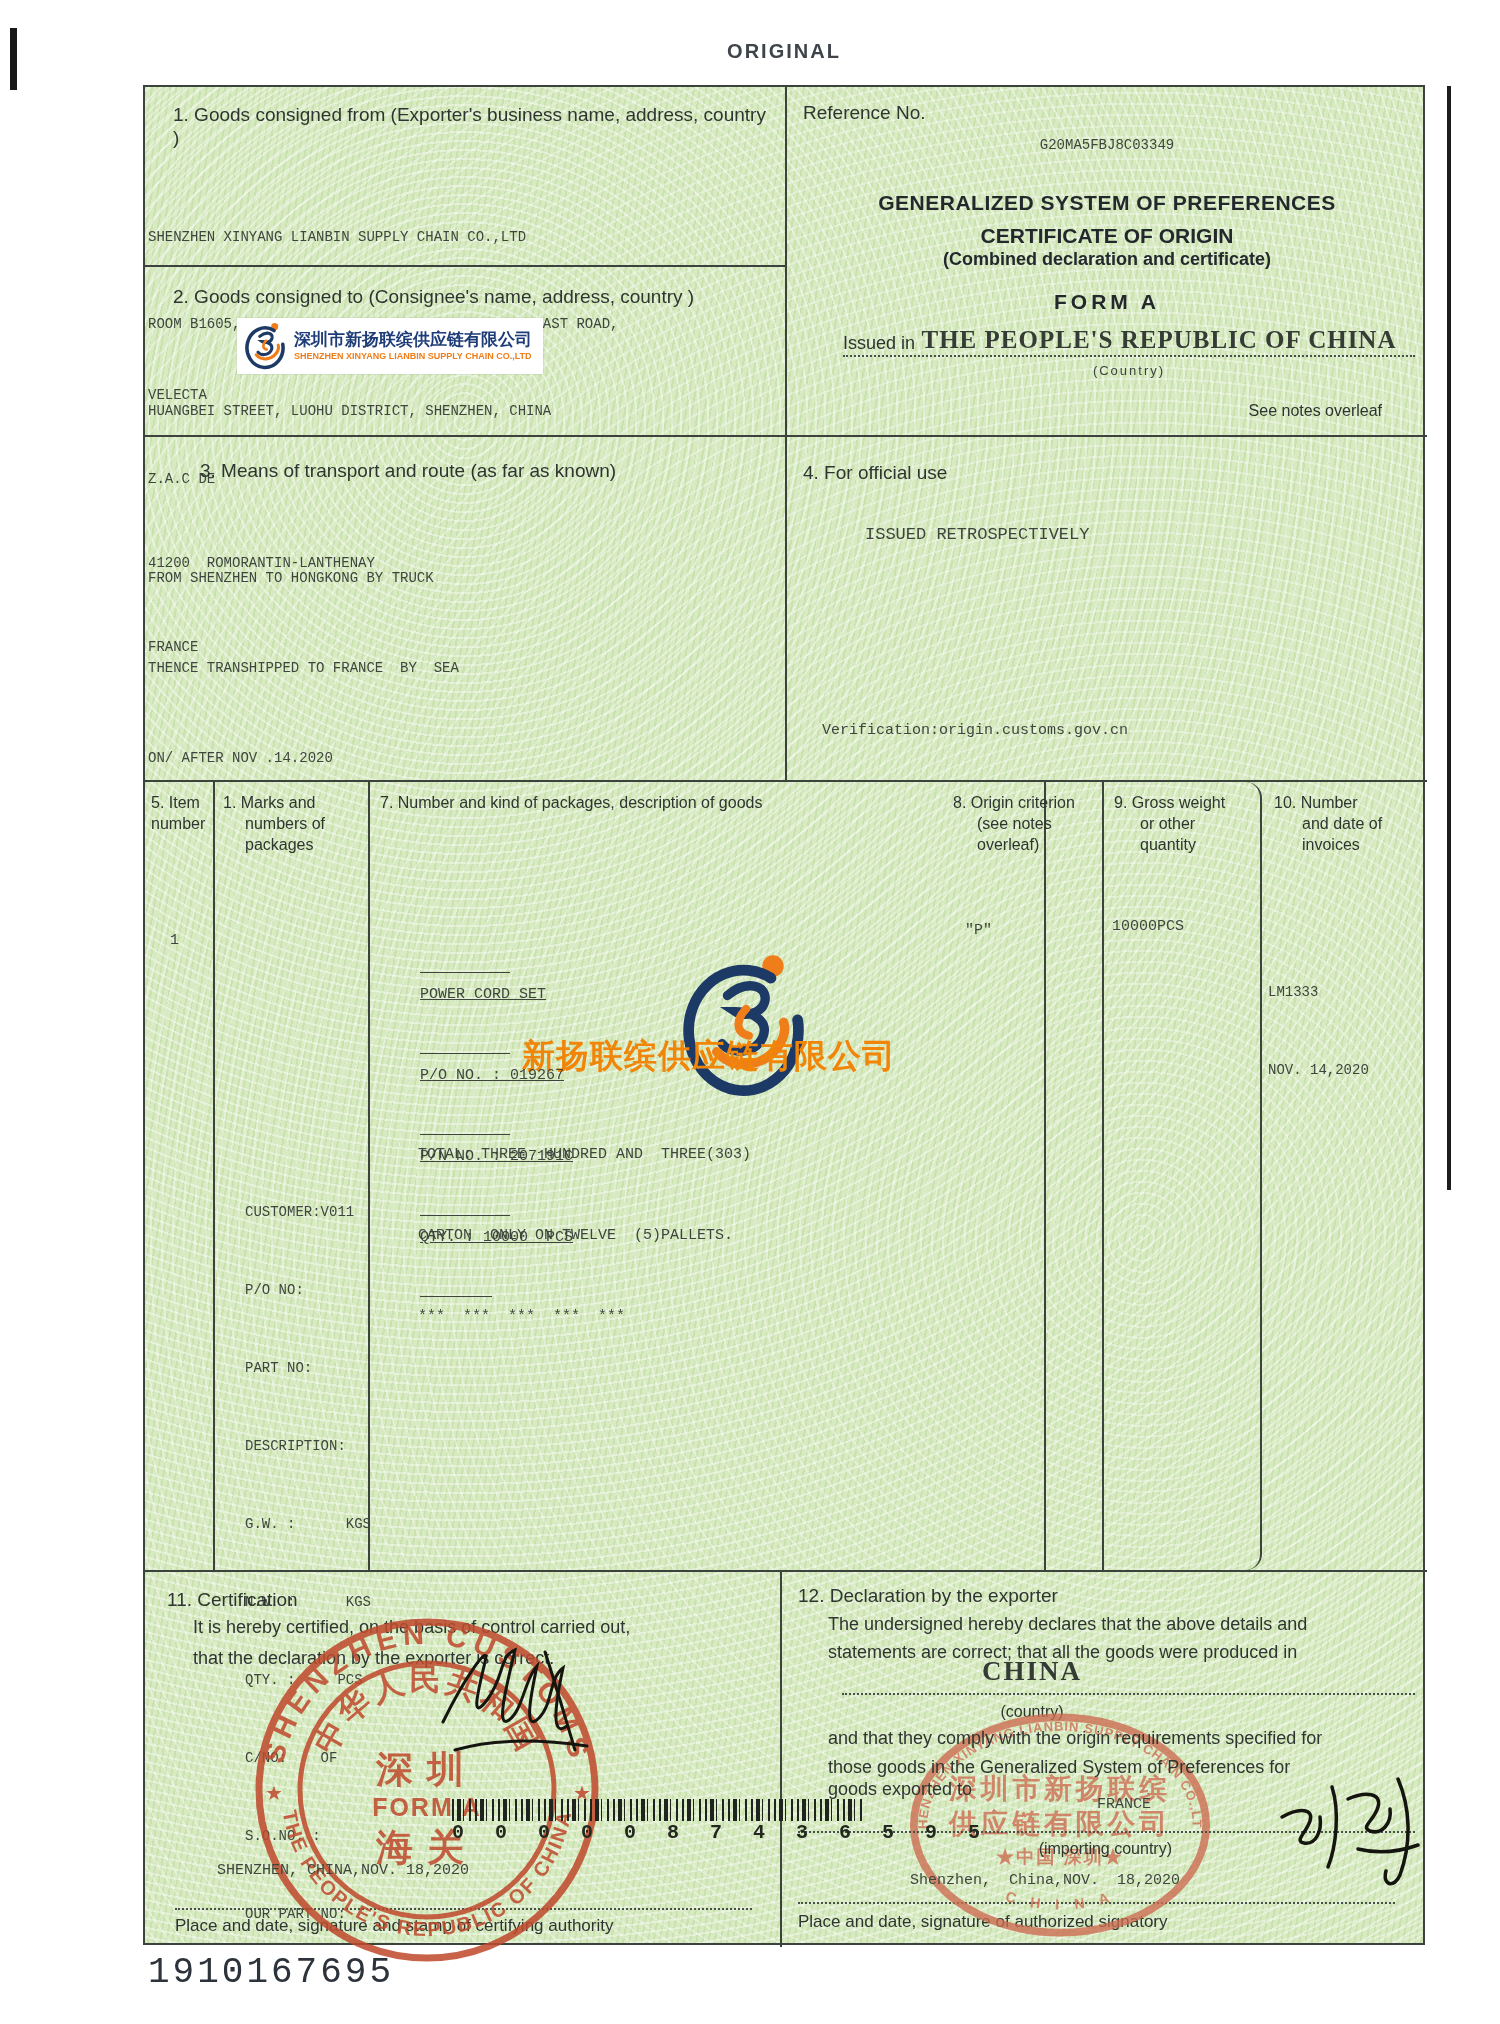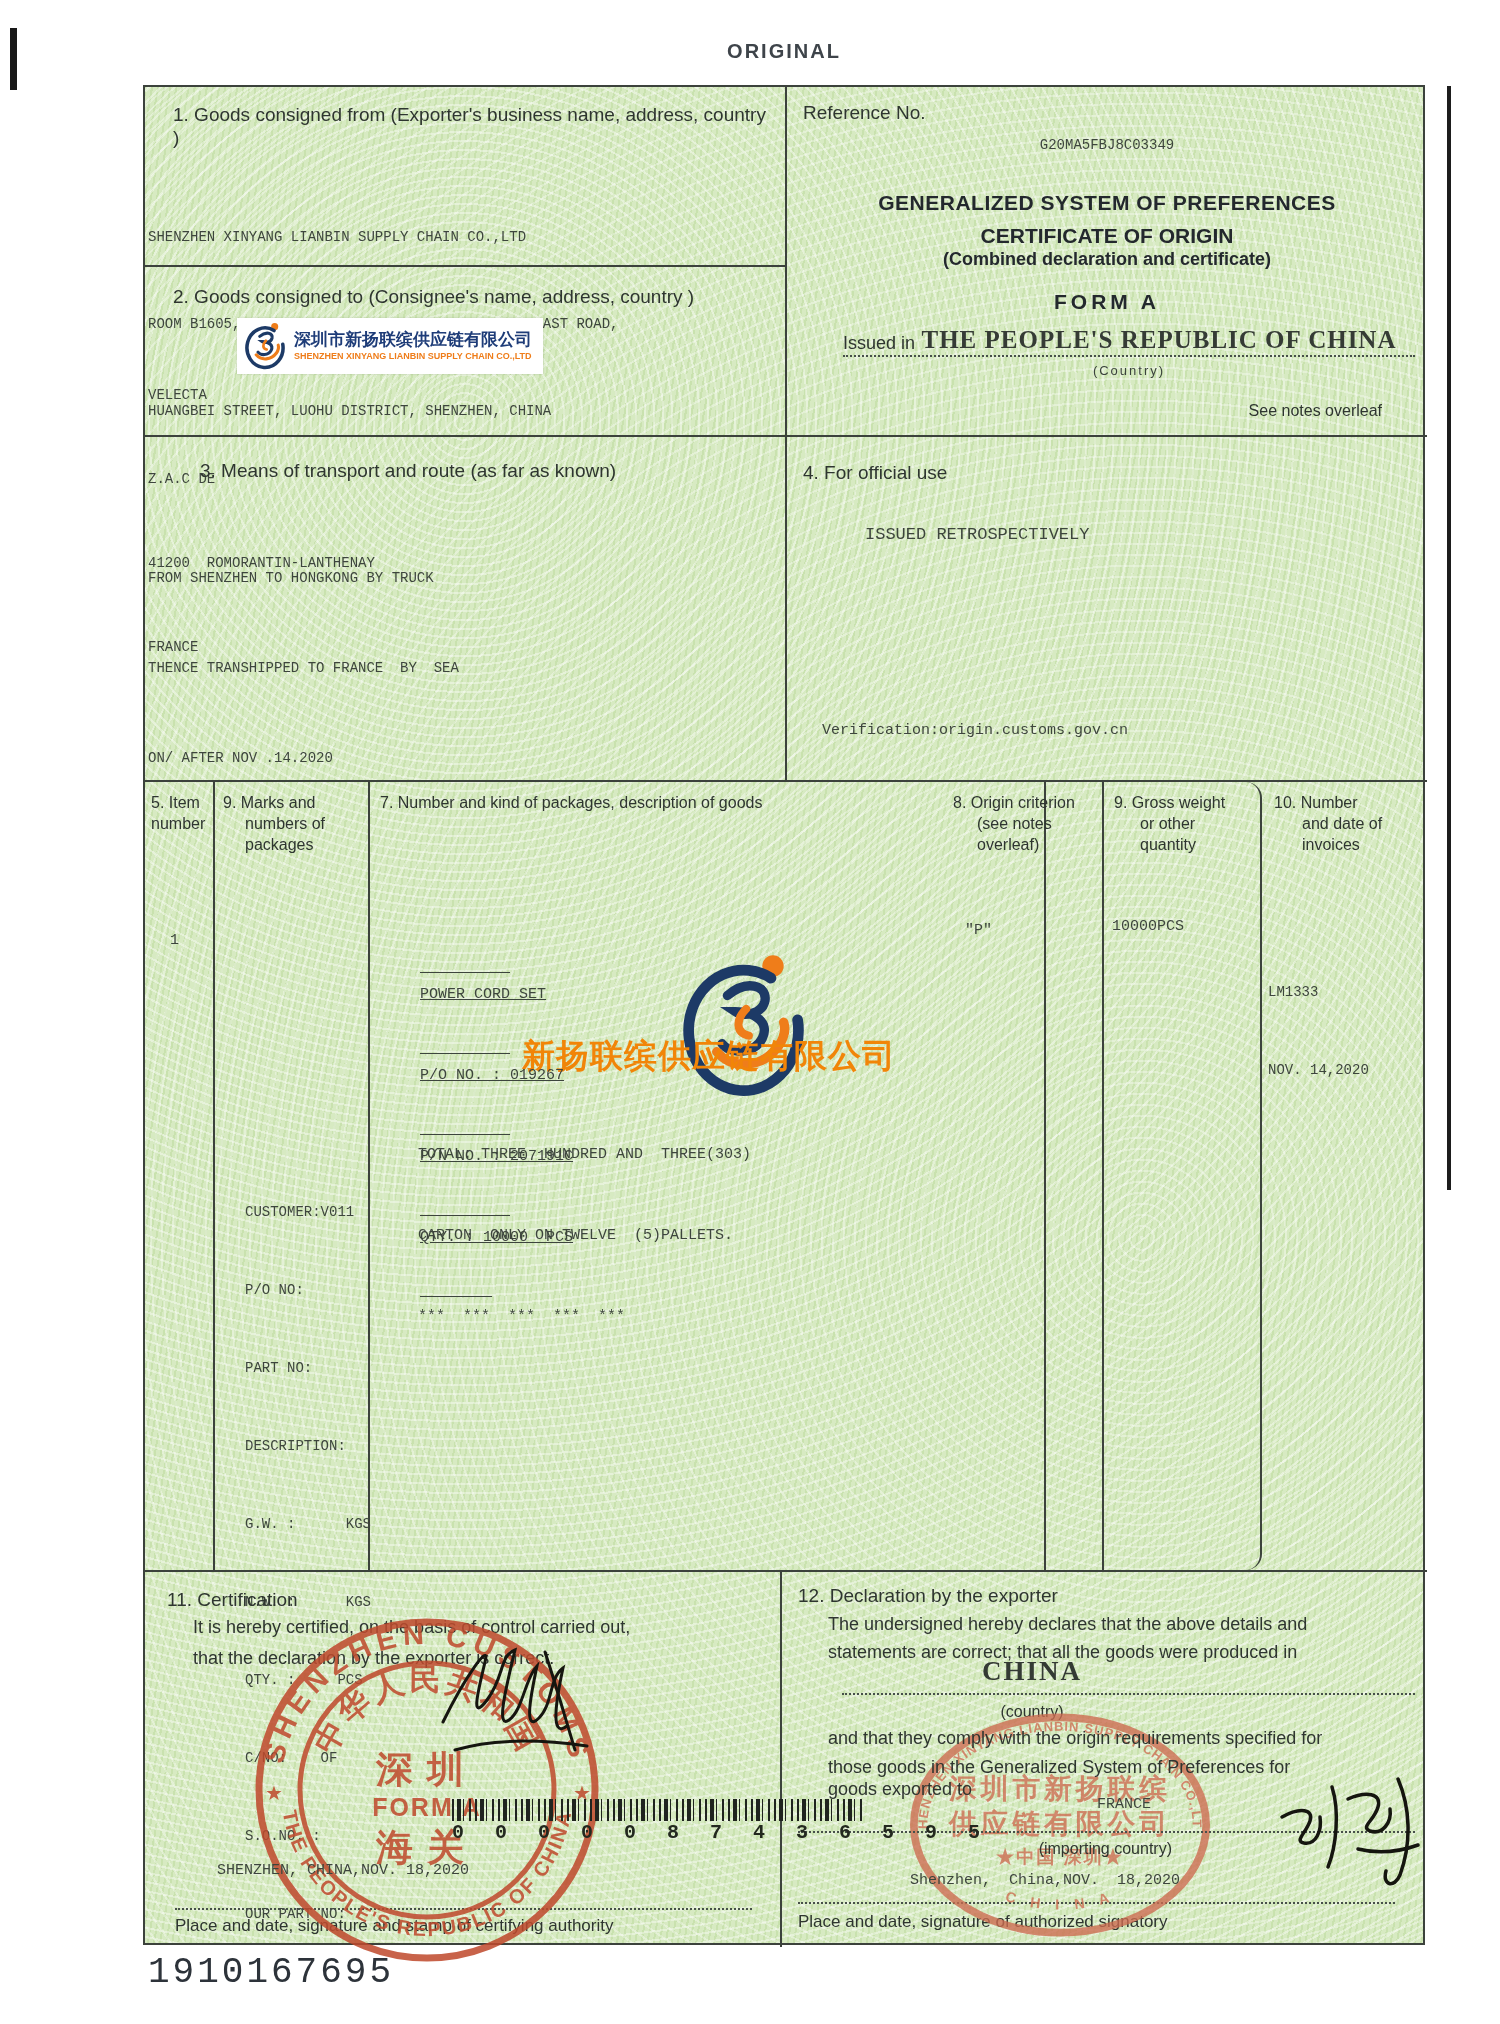--- a/index.html
+++ b/index.html
@@ -219,21 +219,21 @@
       <div class="t b4-note">ISSUED RETROSPECTIVELY</div>
       <div class="t b4-verify">Verification:origin.customs.gov.cn</div>
     </div>
 
     <div class="box trow">
       <div class="col c5">
         <div class="colhead">5. Item number</div>
         <div class="t item-no">1</div>
       </div>
       <div class="col c6">
-        <div class="colhead">9. Marks and numbers of packages</div>
+        <div class="colhead">1. Marks and numbers of packages</div>
         <div class="t marks-lines">
           <div>CUSTOMER:V011</div>
           <div>P/O NO:</div>
           <div>PART NO:</div>
           <div>DESCRIPTION:</div>
           <div>G.W. :      KGS</div>
           <div>N.W. :      KGS</div>
           <div>QTY. :     PCS</div>
           <div>C/NO:    OF</div>
           <div>S.O.NO. :</div>

